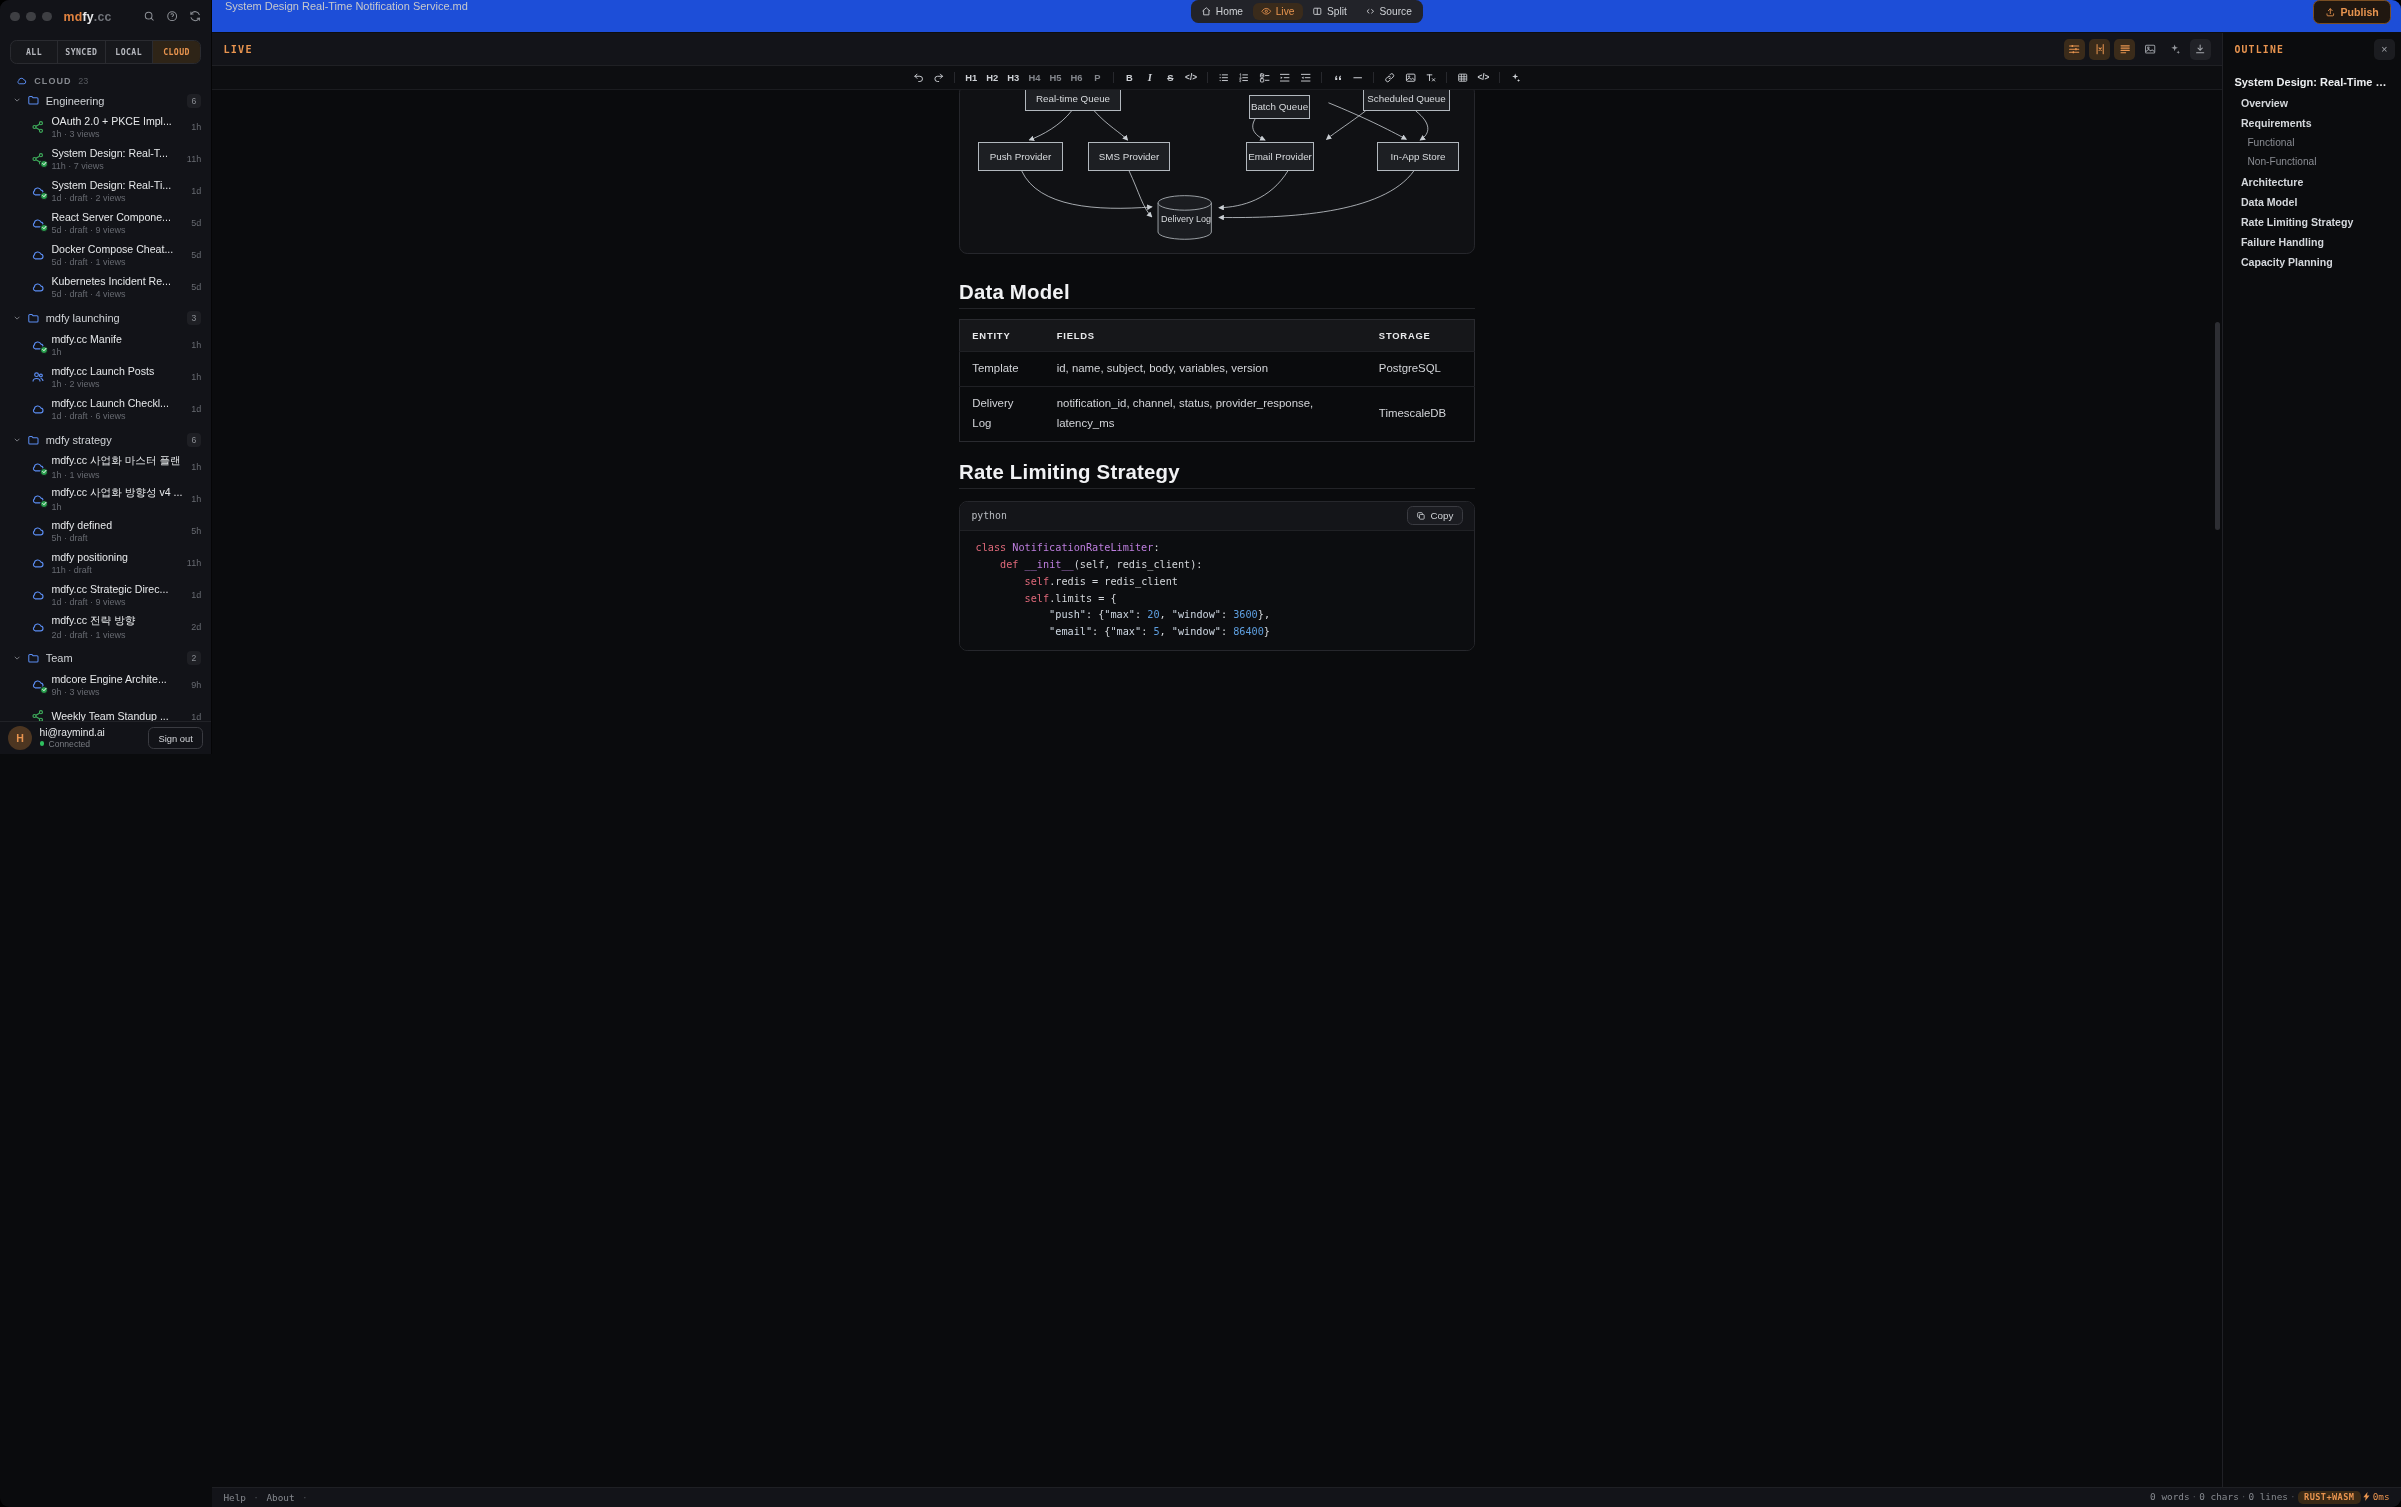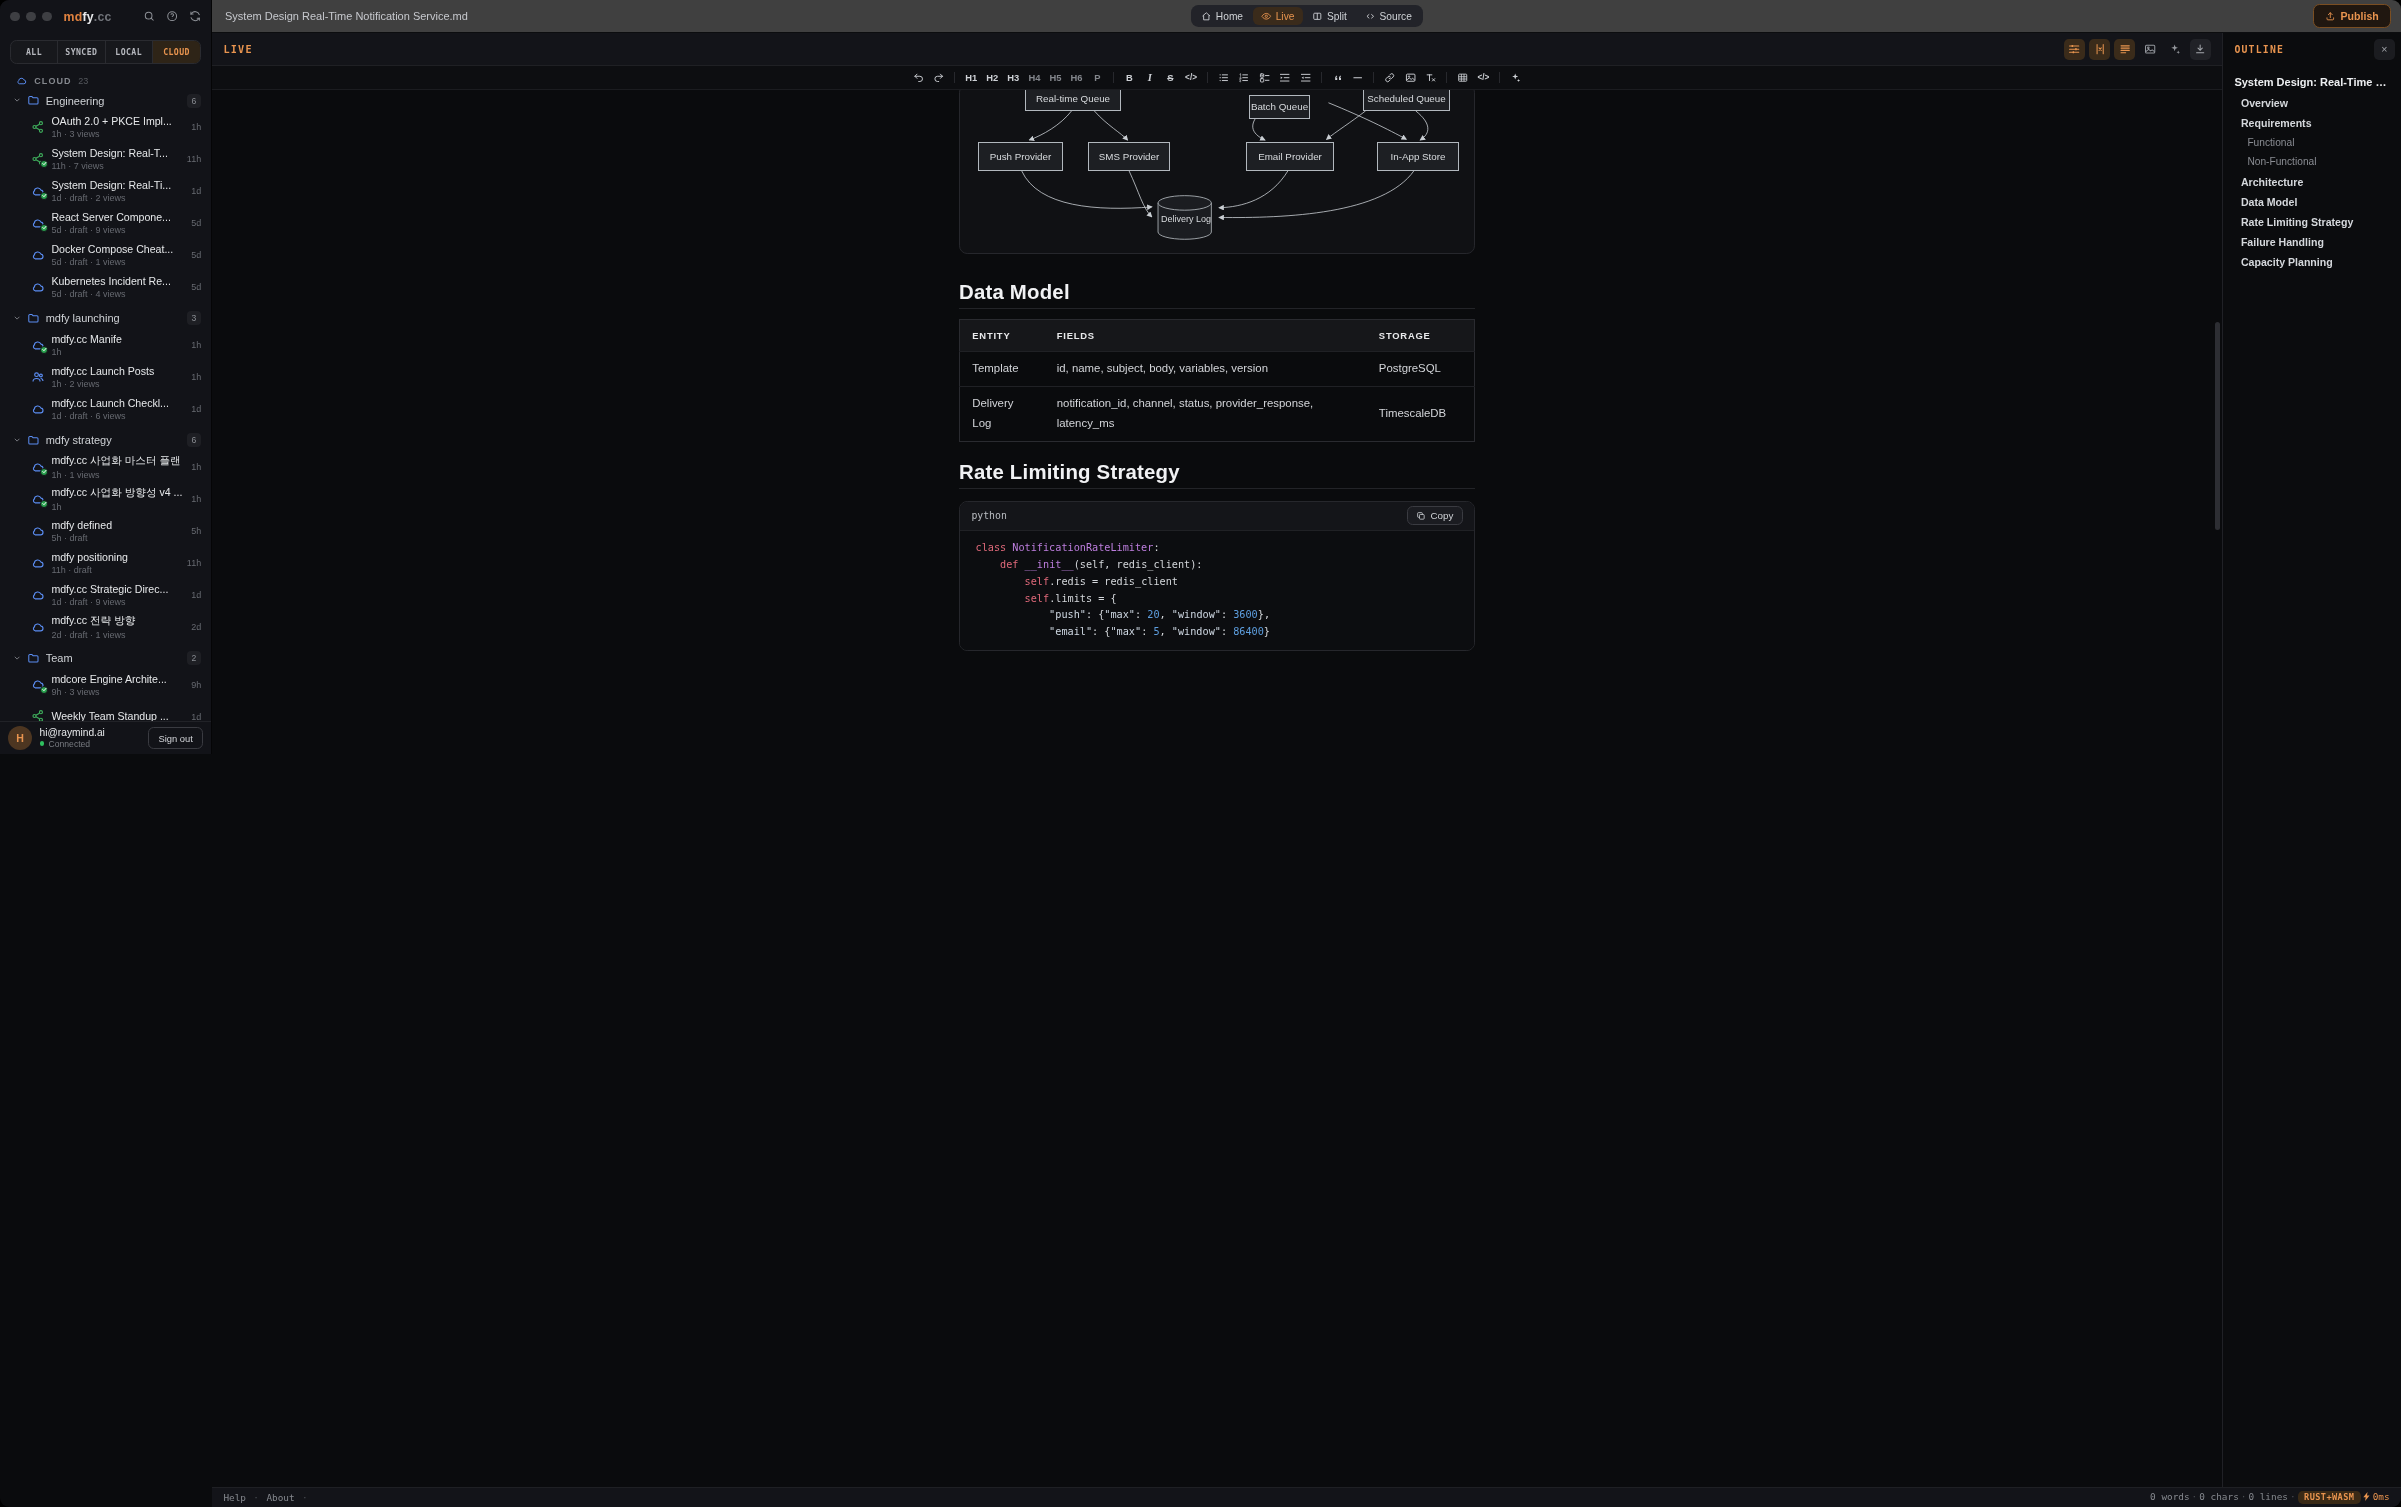--- a/index.html
+++ b/index.html
@@ -57,21 +57,21 @@
   .user-info { margin-left:7.4px; min-width:0; }
   .user-email { font-size:10.2px; color:#e6e8ea; white-space:nowrap; }
   .user-status { display:flex; align-items:center; gap:4.1px; margin-top:0.8px; }
   .dot { width:4.9px; height:4.9px; border-radius:50%; background:#2fbf5f; }
   .user-status span { font-size:8.6px; color:#797c82; }
   .signout-btn { margin-left:auto; padding:4.1px 9px; border:0.8px solid #3a3b41; border-radius:5.7px;
     background:transparent; color:#d3d5d9; font-size:9.4px; font-family:inherit; }
 
   
   .main { position:absolute; left:212px; top:0; right:0; bottom:0; display:flex; flex-direction:column; }
-  .titlebar { height:33px; background:#404040; border-bottom:0.8px solid #0c0d0f; display:flex; align-items:center;
+  .titlebar { height:33px; background:#1d4ed8; border-bottom:0.8px solid #0c0d0f; display:flex; align-items:flex-start;
     padding:0 9.8px 0 13px; position:relative; flex:none; }
   .doc-title { font-size:11px; color:#c6c8cd; }
   .nav-group { position:absolute; left:50%; transform:translateX(-50%); display:flex; gap:1.6px;
     background:#222329; border-radius:7.4px; padding:2.5px; }
   .nav-item { display:flex; align-items:center; gap:4.1px; padding:3.3px 8.2px; border-radius:5.7px;
     font-size:10.2px; color:#cfd2d6; cursor:default; }
   .nav-item svg { width:10.6px; height:10.6px; }
   .nav-item.active { background:#3a2b1b; color:#e8954f; }
   .publish-btn { margin-left:auto; display:flex; align-items:center; gap:4.9px; padding:4.9px 11.4px;
     border:0.8px solid #7a4e22; border-radius:6.5px; background:#201710; color:#e8944f; font-size:10.6px; font-weight:600; font-family:inherit; }
@@ -864,21 +864,21 @@
                 <g stroke="#b9bfc5" stroke-width="1" fill="#1b1d21">
                   <path d="M243 146 V182 A33 9 0 0 0 309 182 V146"></path>
                   <ellipse cx="276" cy="146" rx="33" ry="9"></ellipse>
                 </g>
               </svg>
               <div class="dnode" style="left:65px;top:1.6px;width:96px;height:24.5px">Real-time Queue</div>
               <div class="dnode" style="left:289px;top:10px;width:61px;height:24.5px">Batch Queue</div>
               <div class="dnode" style="left:403px;top:1.6px;width:87px;height:24.5px">Scheduled Queue</div>
               <div class="dnode" style="left:18px;top:57px;width:85px;height:29px">Push Provider</div>
               <div class="dnode" style="left:128px;top:57px;width:82px;height:29px">SMS Provider</div>
-              <div class="dnode" style="left:286px;top:57px;width:88px;height:29px">Email Provider</div>
+              <div class="dnode" style="left:286px;top:57px;width:68px;height:29px">Email Provider</div>
               <div class="dnode" style="left:417px;top:57px;width:82px;height:29px">In-App Store</div>
               <div class="db-label">Delivery Log</div>
             </div>
 
             <h2 class="doc-h2 first">Data Model</h2>
 
             <table class="data-table">
               <colgroup>
                   <col class="c1">
                   <col class="c2">

